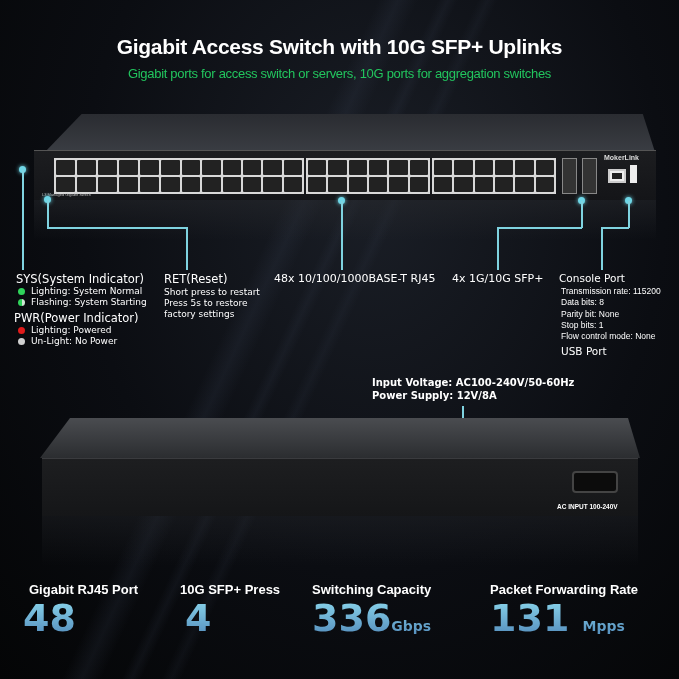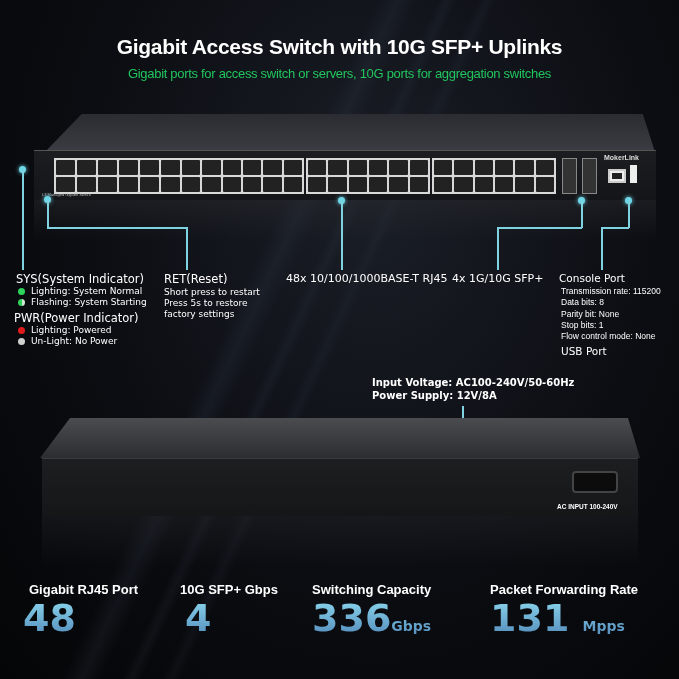--- a/index.html
+++ b/index.html
@@ -169,21 +169,21 @@
   <div class="row"><span class="led" style="background:#d0d0d0"></span><span>Un-Light: No Power</span></div>
 </div>
 
 <div class="label-h" style="left:164px;top:272px;">RET(Reset)</div>
 <div class="label-t" style="left:164px;top:287px;">
   <div>Short press to restart</div>
   <div>Press 5s to restore</div>
   <div>factory settings</div>
 </div>
 
-<div class="label-h" style="left:274px;top:272px;font-size:11px;margin-left:12px;">48x 10/100/1000BASE-T RJ45</div>
+<div class="label-h" style="left:274px;top:272px;font-size:11px;">48x 10/100/1000BASE-T RJ45</div>
 <div class="label-h" style="left:452px;top:272px;font-size:11px;">4x 1G/10G SFP+</div>
 
 <div class="label-h" style="left:559px;top:272px;font-size:10.5px;">Console Port</div>
 <div class="label-t" style="left:561px;top:286px;font-size:8.5px;font-family:'Liberation Sans',sans-serif;line-height:11.3px;">
   <div>Transmission rate: 115200</div>
   <div>Data bits: 8</div>
   <div>Parity bit: None</div>
   <div>Stop bits: 1</div>
   <div>Flow control mode: None</div>
 </div>
@@ -200,20 +200,20 @@
 <div class="bk-top"></div>
 <div class="bk-front">
   <div class="ac-socket"></div>
   <div class="ac-label">AC INPUT 100-240V</div>
 </div>
 <div class="bk-reflect"></div>
 
 <div class="stat-h" style="left:29px;">Gigabit RJ45 Port</div>
 <div class="stat-v" style="left:23px;text-align:center;"><span>48</span></div>
 
-<div class="stat-h" style="left:180px;">10G SFP+ Gbps</div>
+<div class="stat-h" style="left:180px;">10G SFP+ Press</div>
 <div class="stat-v" style="left:185px;"><span>4</span></div>
 
 <div class="stat-h" style="left:312px;">Switching Capacity</div>
 <div class="stat-v" style="left:312px;"><span>336</span><span class="stat-u">Gbps</span></div>
 
 <div class="stat-h" style="left:490px;">Packet Forwarding Rate</div>
 <div class="stat-v" style="left:490px;text-align:right;"><span>131</span> <span class="stat-u">Mpps</span></div>
 
 </body></html>

